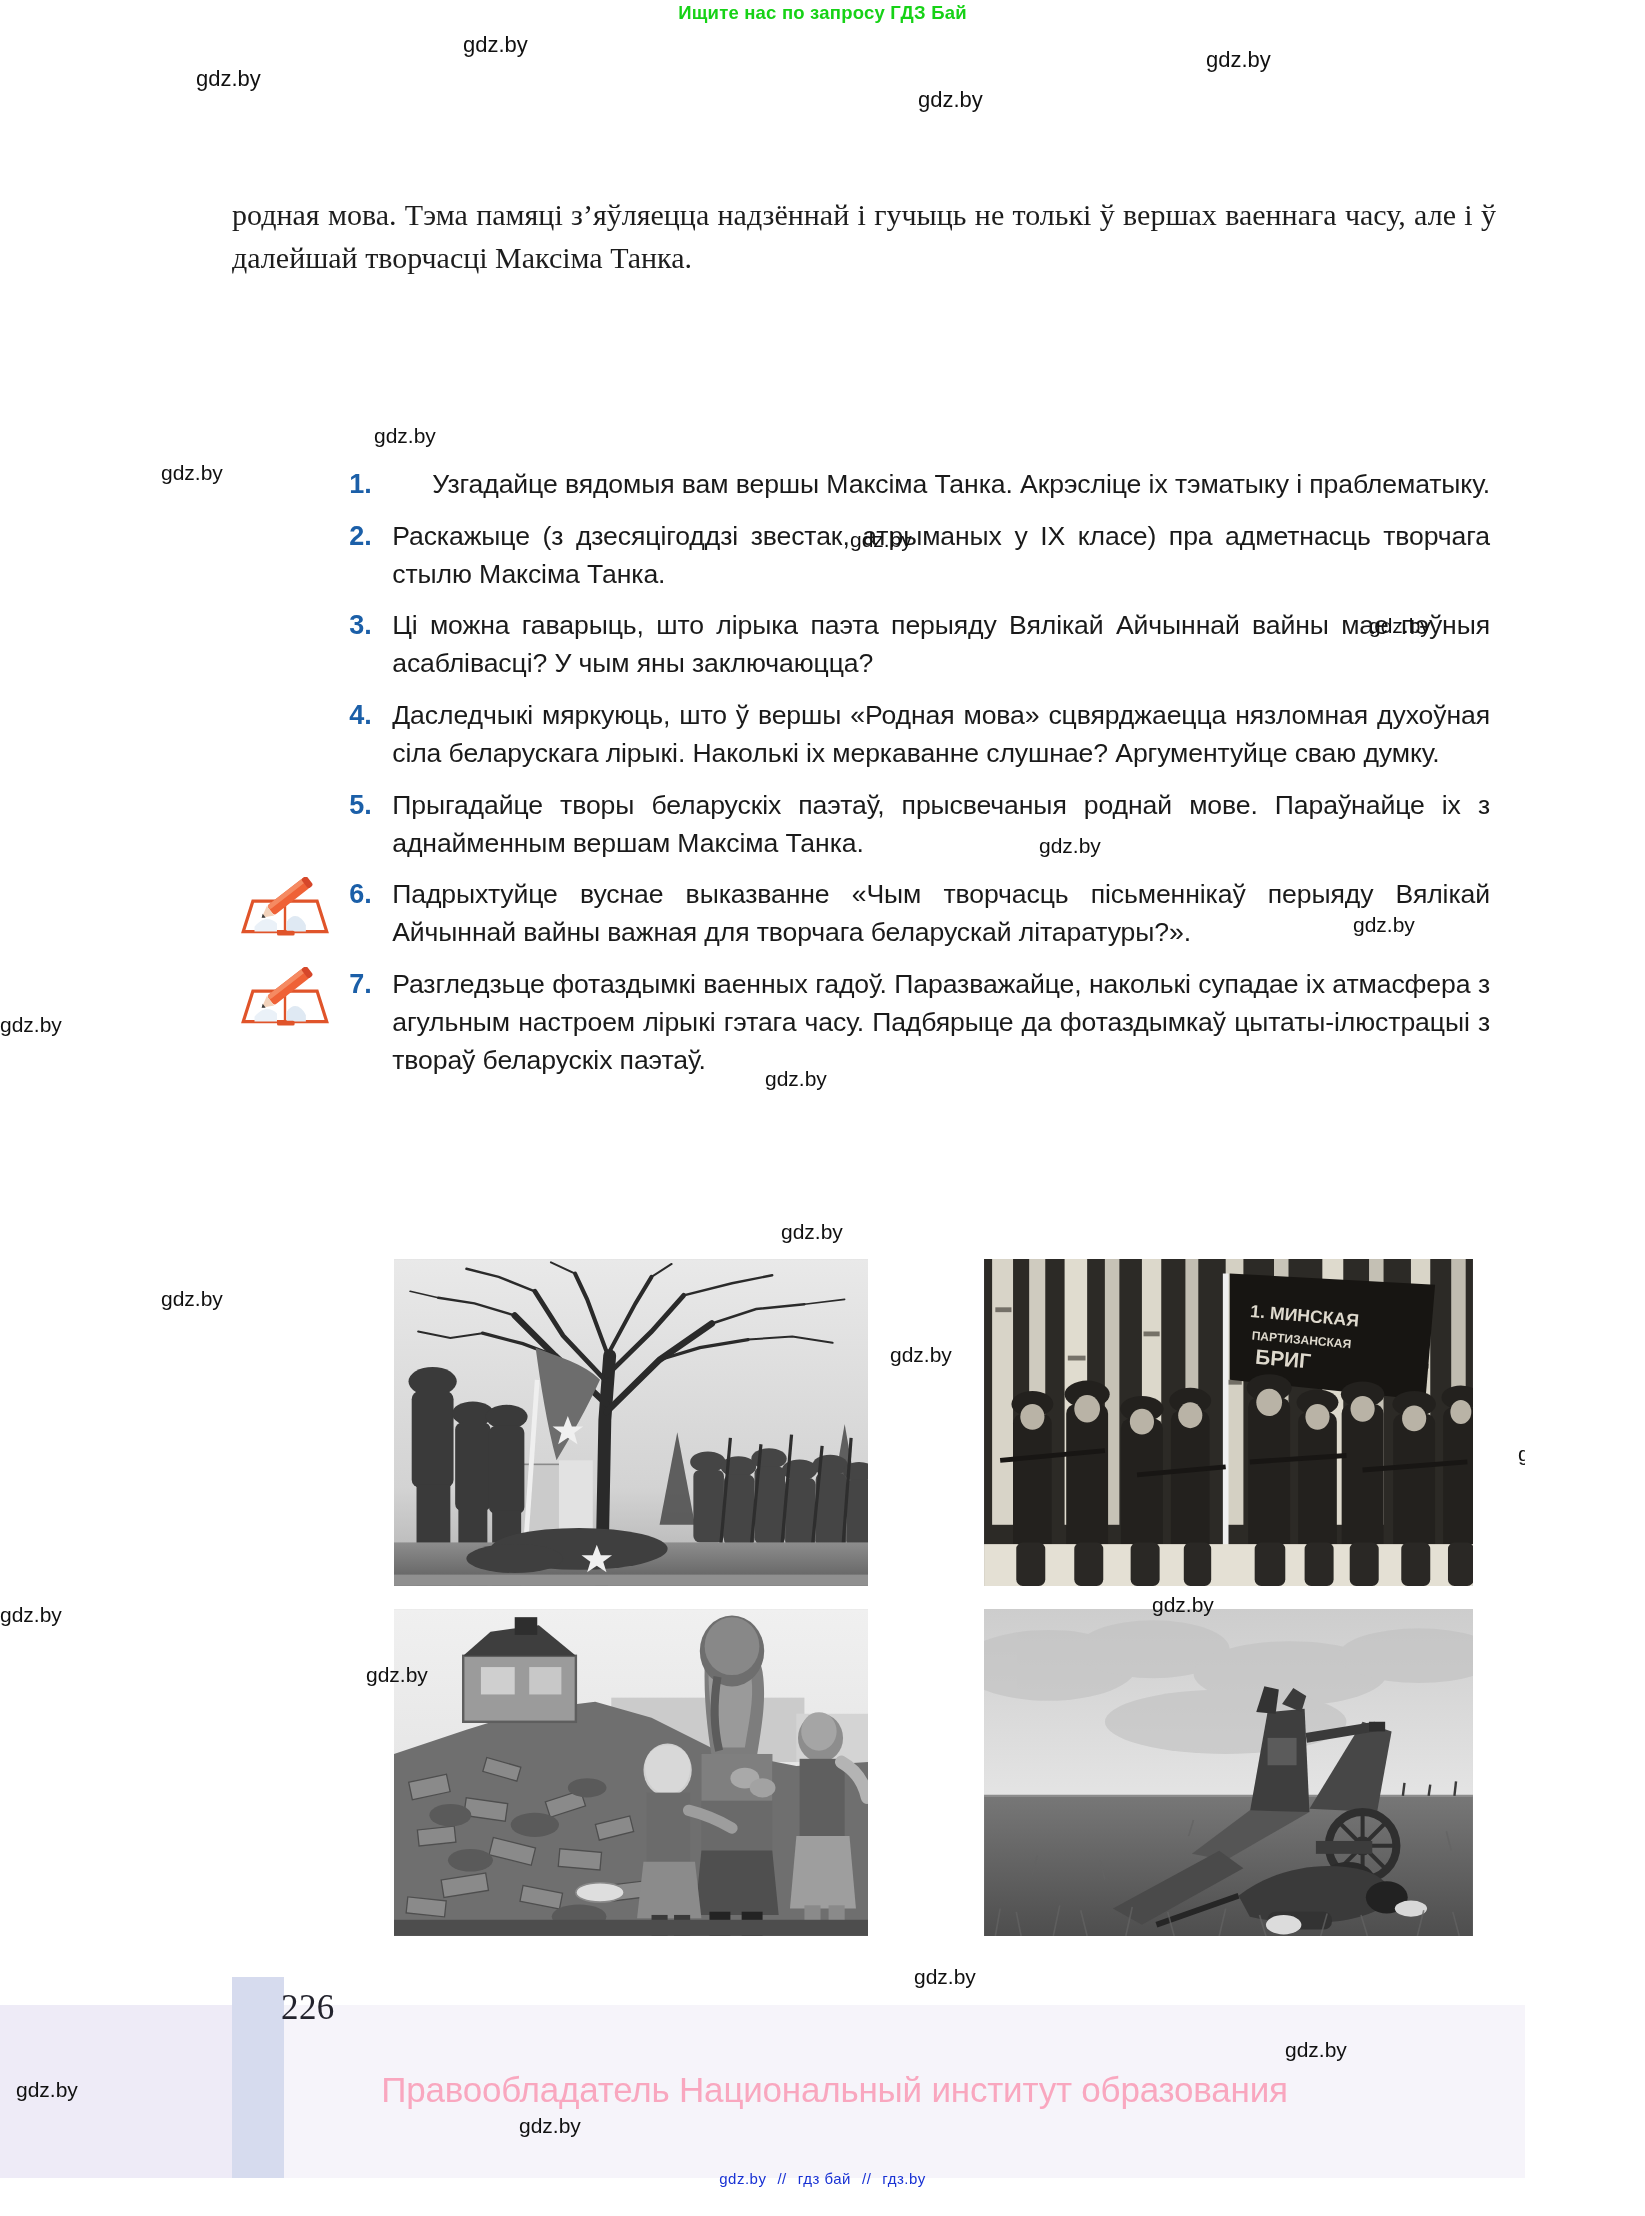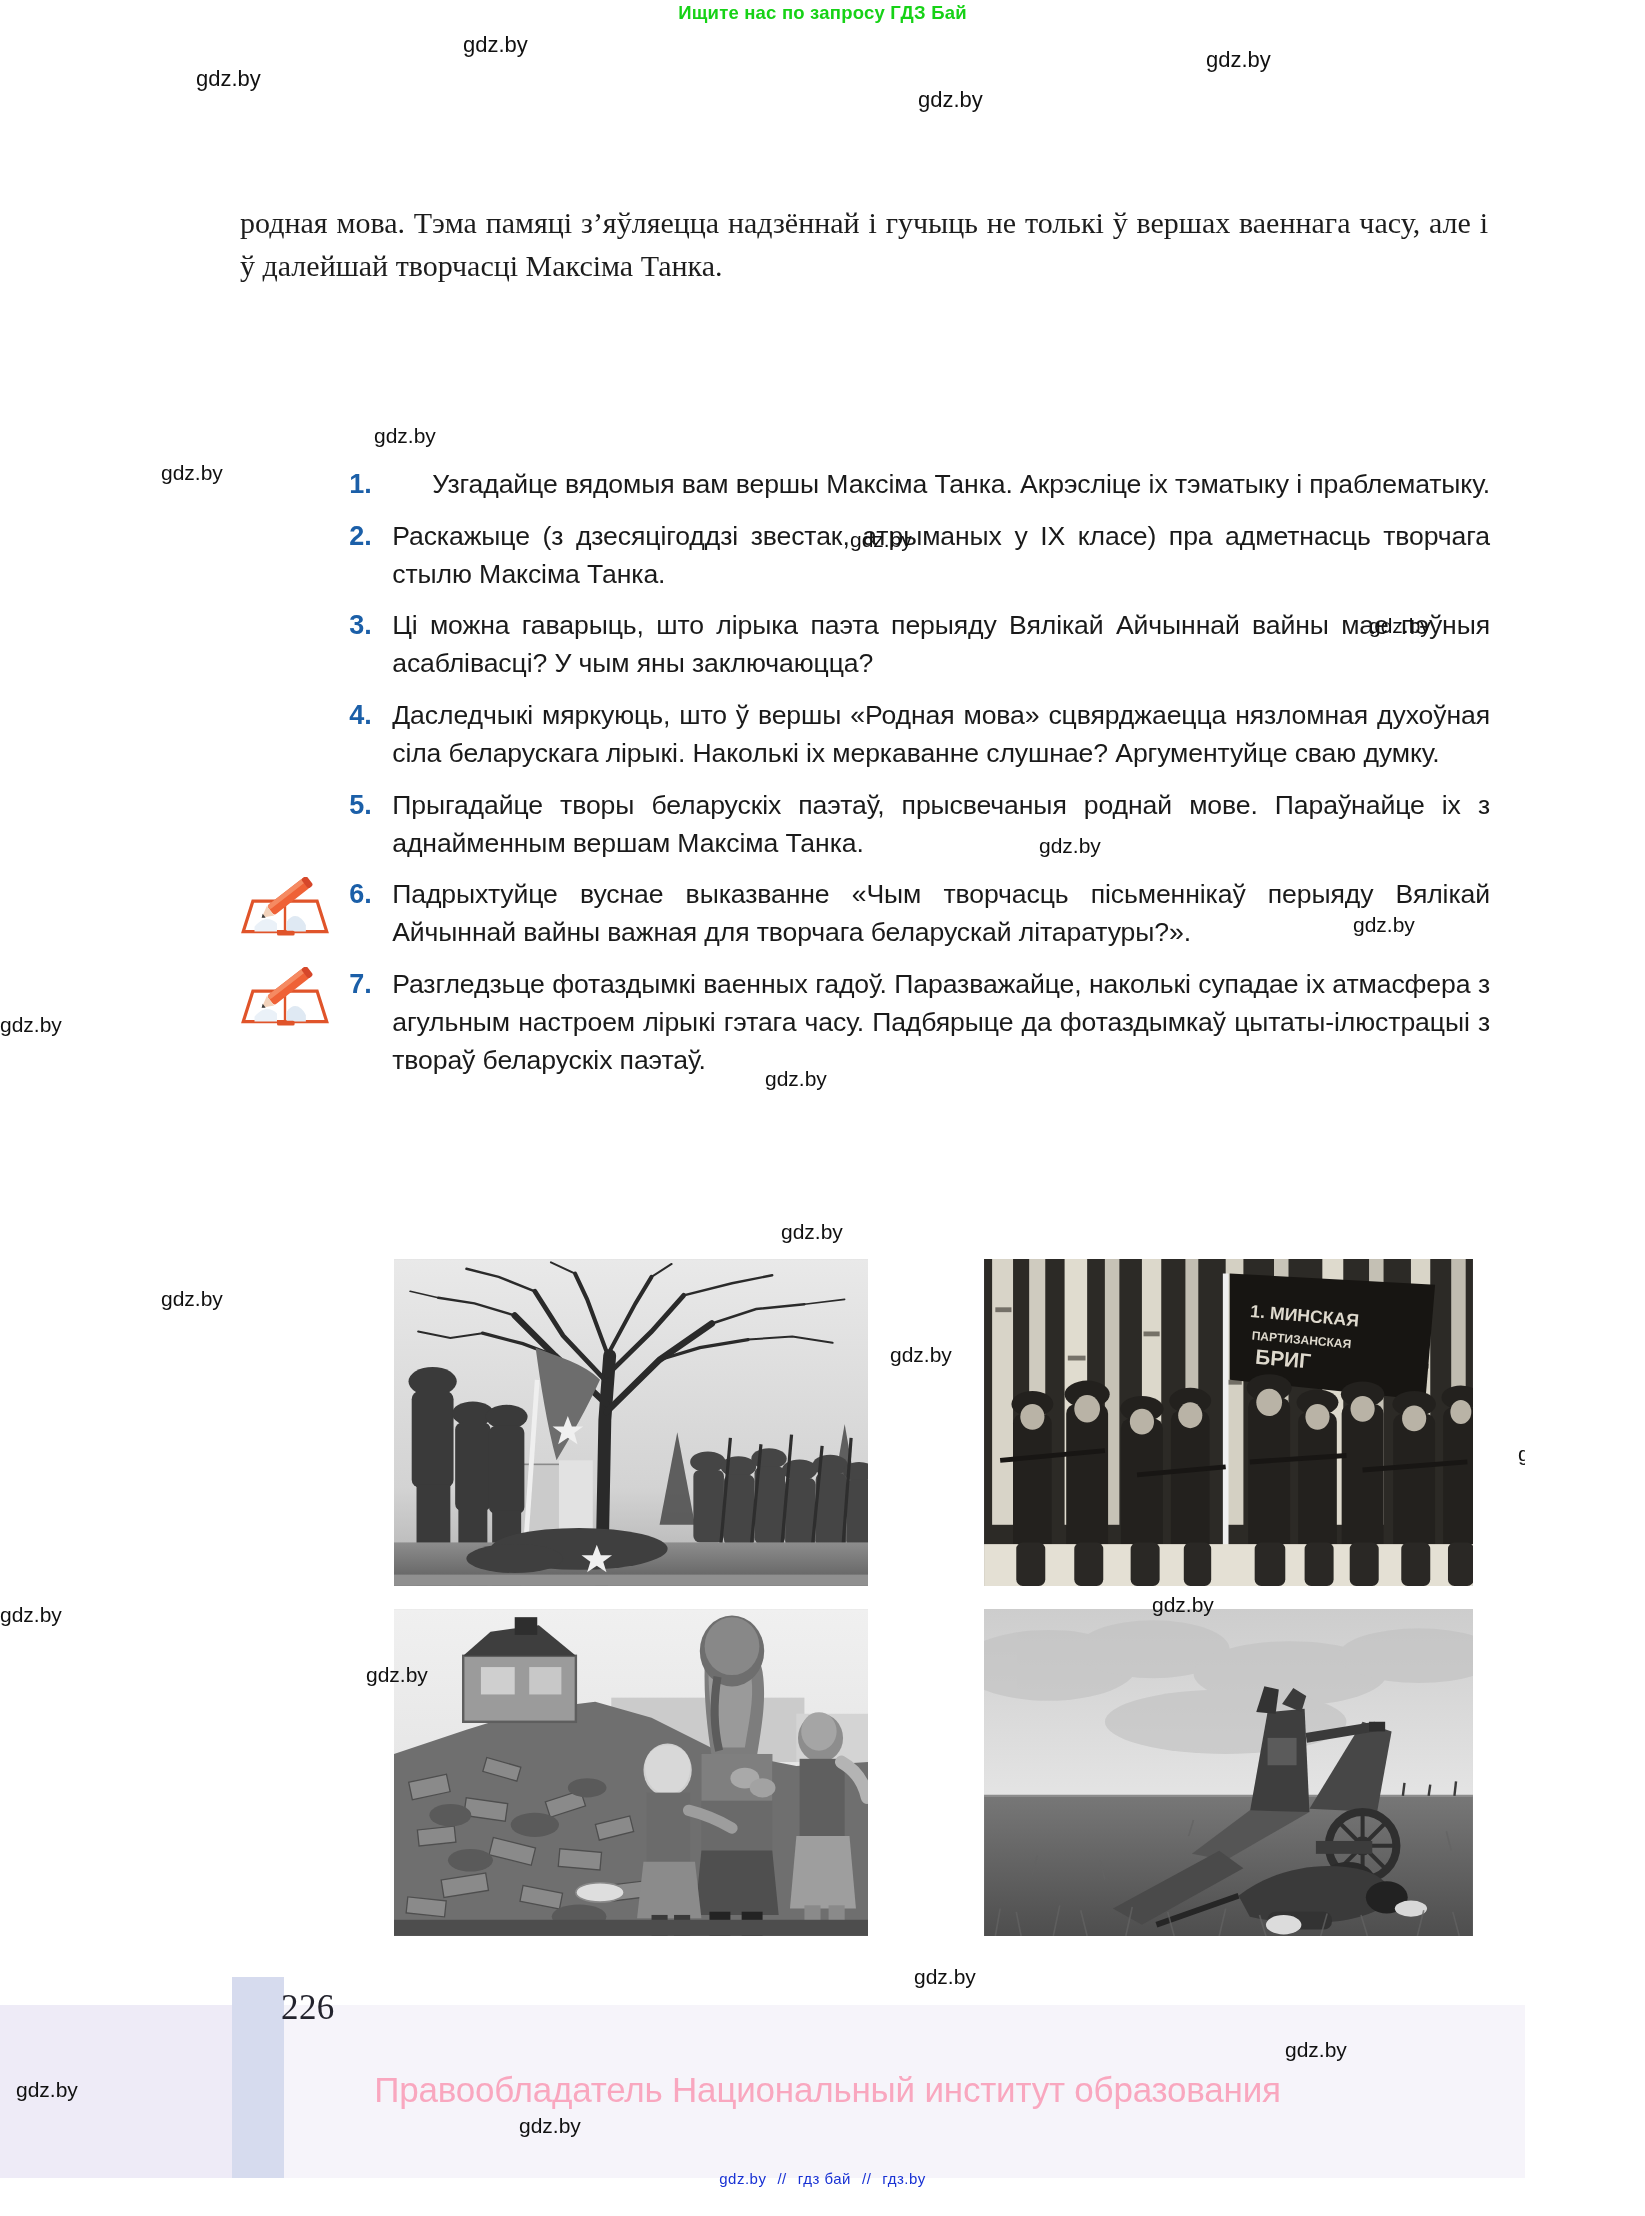--- a/index.html
+++ b/index.html
@@ -35,21 +35,21 @@
     position: absolute;
     left: 232px;
     top: 193px;
     width: 1264px;
     font-family: "Liberation Serif", "DejaVu Serif", serif;
     font-size: 30px;
     line-height: 43px;
     color: #1d1d1d;
     text-align: justify;
   }
-  .serif-block p { margin: 8px; }
+  .serif-block p { margin: 0; }
   .serif-block p.indent { text-indent: 45px; }
 
   
   .tasks {
     position: absolute;
     left: 346px;
     top: 465px;
     width: 1144px;
   }
   .task {
@@ -131,21 +131,21 @@
     left: 283px;
     top: 2005px;
     width: 1361px;
     height: 173px;
     background: #f6f4fa;
   }
 
   
   .copyright {
     position: absolute;
-    left: 288px;
+    left: 295px;
     top: 2070px;
     width: 1079px;
     font-family: "Liberation Sans", sans-serif;
     font-size: 35px;
     color: #f9a7bf;
     text-align: center;
     white-space: nowrap;
     letter-spacing: -0.2px;
   }
 

